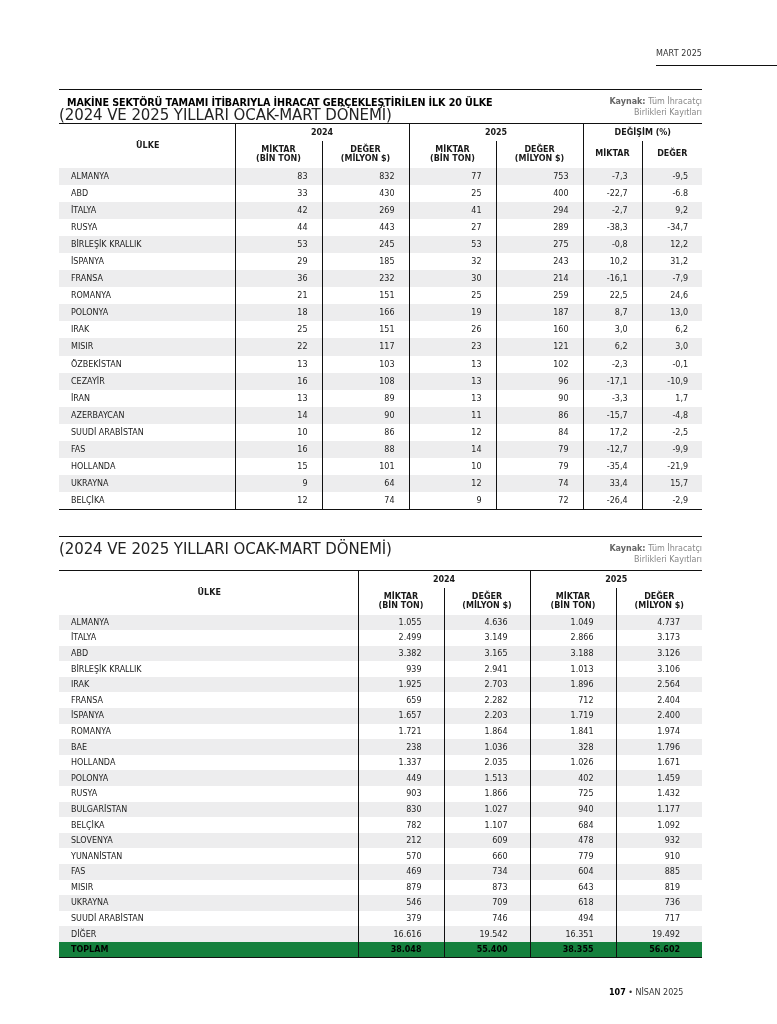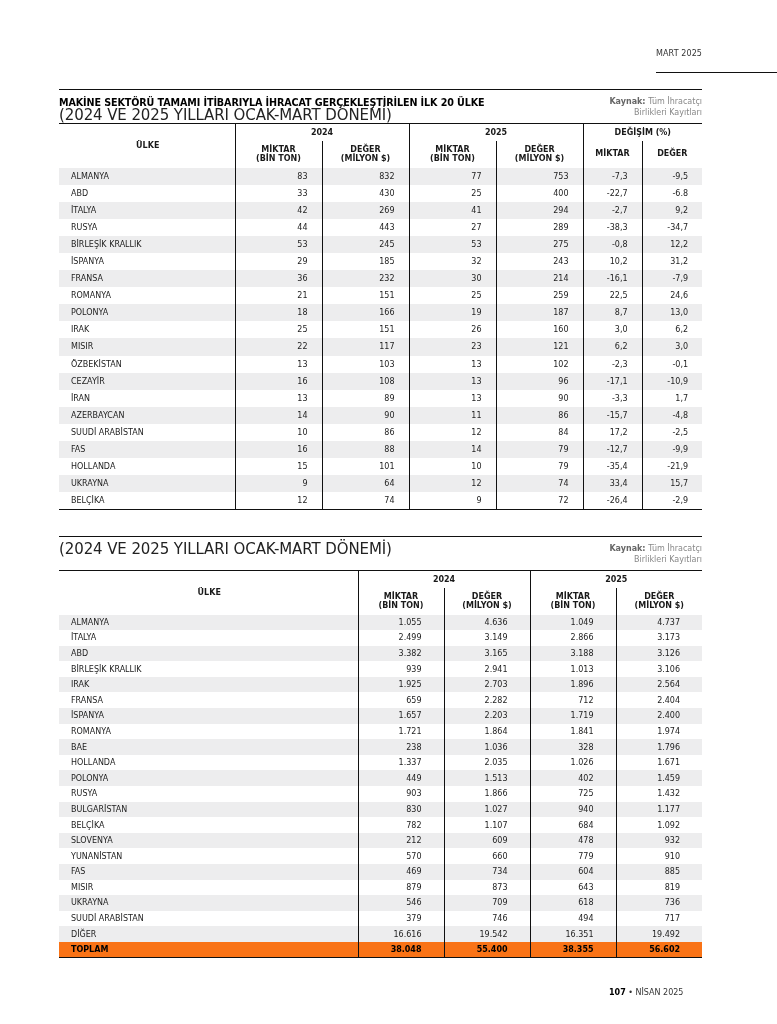--- a/index.html
+++ b/index.html
@@ -1,49 +1,49 @@
 <!DOCTYPE html>
 <html><head>
 <meta charset="utf-8">
 <style>
   * { box-sizing: border-box; margin: 0; padding: 0; }
   html, body { width: 777px; height: 1024px; background: #ffffff; overflow: hidden; }
   body { position: relative; font-family: "DejaVu Sans", sans-serif; color: #1a1a1a; }
 
   .running-head {
     position: absolute; top: 49px; left: 656px; width: 121px;
-    font-size: 8px; color: #333; padding-bottom: 14px;
+    font-size: 8px; color: #333; padding-bottom: 7px;
     border-bottom: 1.5px solid #111; letter-spacing: 0.1px;
   }
   .running-head span { display: inline-block; }
 
   .section { position: absolute; left: 59px; width: 643px; }
   .sec1 { top: 89px; }
   .sec2 { top: 536px; }
 
   .top-rule { border-top: 1.5px solid #111; }
   .title-row { display: flex; justify-content: space-between; align-items: flex-start; padding-top: 6px; height: 33px; }
   .title-block { line-height: 13px; }
-  .title { font-size: 9.6px; font-weight: bold; color: #000; letter-spacing: -0.1px; }
+  .title { font-size: 9.6px; font-weight: bold; color: #000; letter-spacing: -0.1px; margin-left: 8px; }
   .subtitle { font-size: 15px; color: #222; letter-spacing: -0.1px; }
   .source { text-align: right; font-size: 8px; line-height: 11px; color: #888; }
   .source b { color: #666; font-weight: bold; }
 
   table { width: 100%; border-collapse: collapse; table-layout: fixed; font-size: 8px; }
   thead tr.h1 th { height: 17px; font-weight: bold; font-size: 8px; text-align: center; vertical-align: middle; margin-left: 16px; }
   thead tr.h2 th { height: 27px; font-weight: bold; font-size: 8px; text-align: center; line-height: 9.5px; vertical-align: middle; }
   thead th.country-h { text-align: left; font-weight: bold; font-size: 8px; vertical-align: middle; padding-left: 2px; }
   table.t1 { border-top: 1.5px solid #111; border-bottom: 1.5px solid #111; }
   table.t2 { border-top: 1.5px solid #111; border-bottom: 1.5px solid #111; }
   .vb { border-left: 1px solid #111; }
   tbody td { height: 17.1px; text-align: right; padding-right: 14px; color: #222; font-size: 8px; }
   table.t2 tbody td { height: 15.6px; padding-right: 22px; }
   tbody td.country { text-align: left; padding-left: 12px; padding-right: 0; }
   tbody tr:nth-child(odd) td { background: #ededee; }
-  tbody tr.total td { font-weight: bold; color: #000; background: #f97316; }
+  tbody tr.total td { font-weight: bold; color: #000; background: #15803d; }
 
   .folio { position: absolute; top: 988px; left: 609px; font-size: 8px; color: #333; }
   .folio b { color: #000; margin-top: 8px; }
 </style>
 </head>
 <body>
 
 <div class="running-head">
   <span>MART 2025</span>
 </div>

